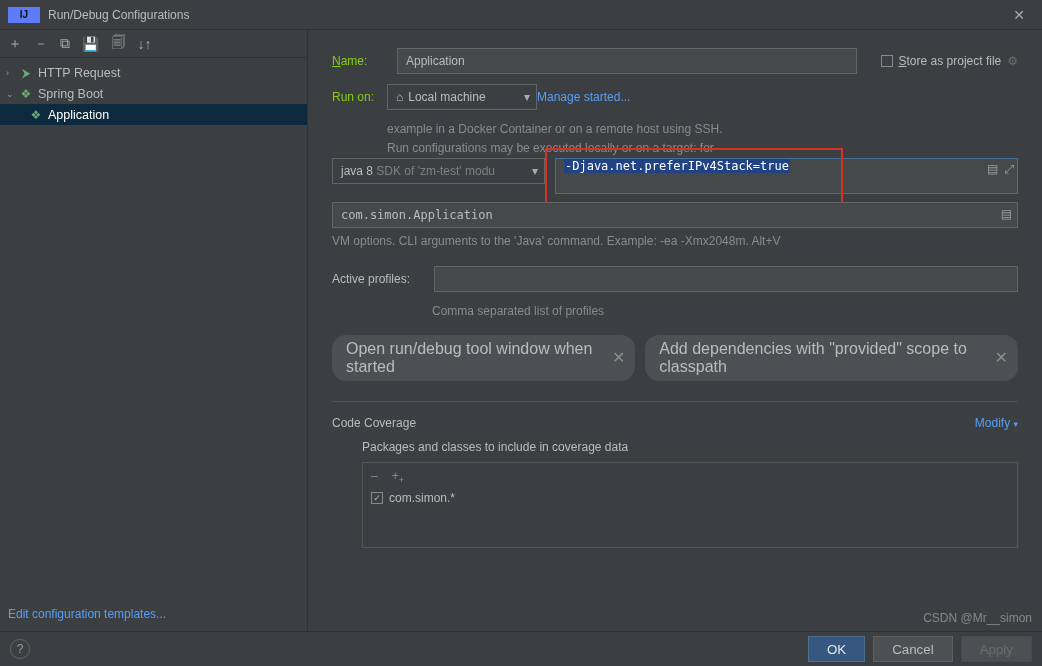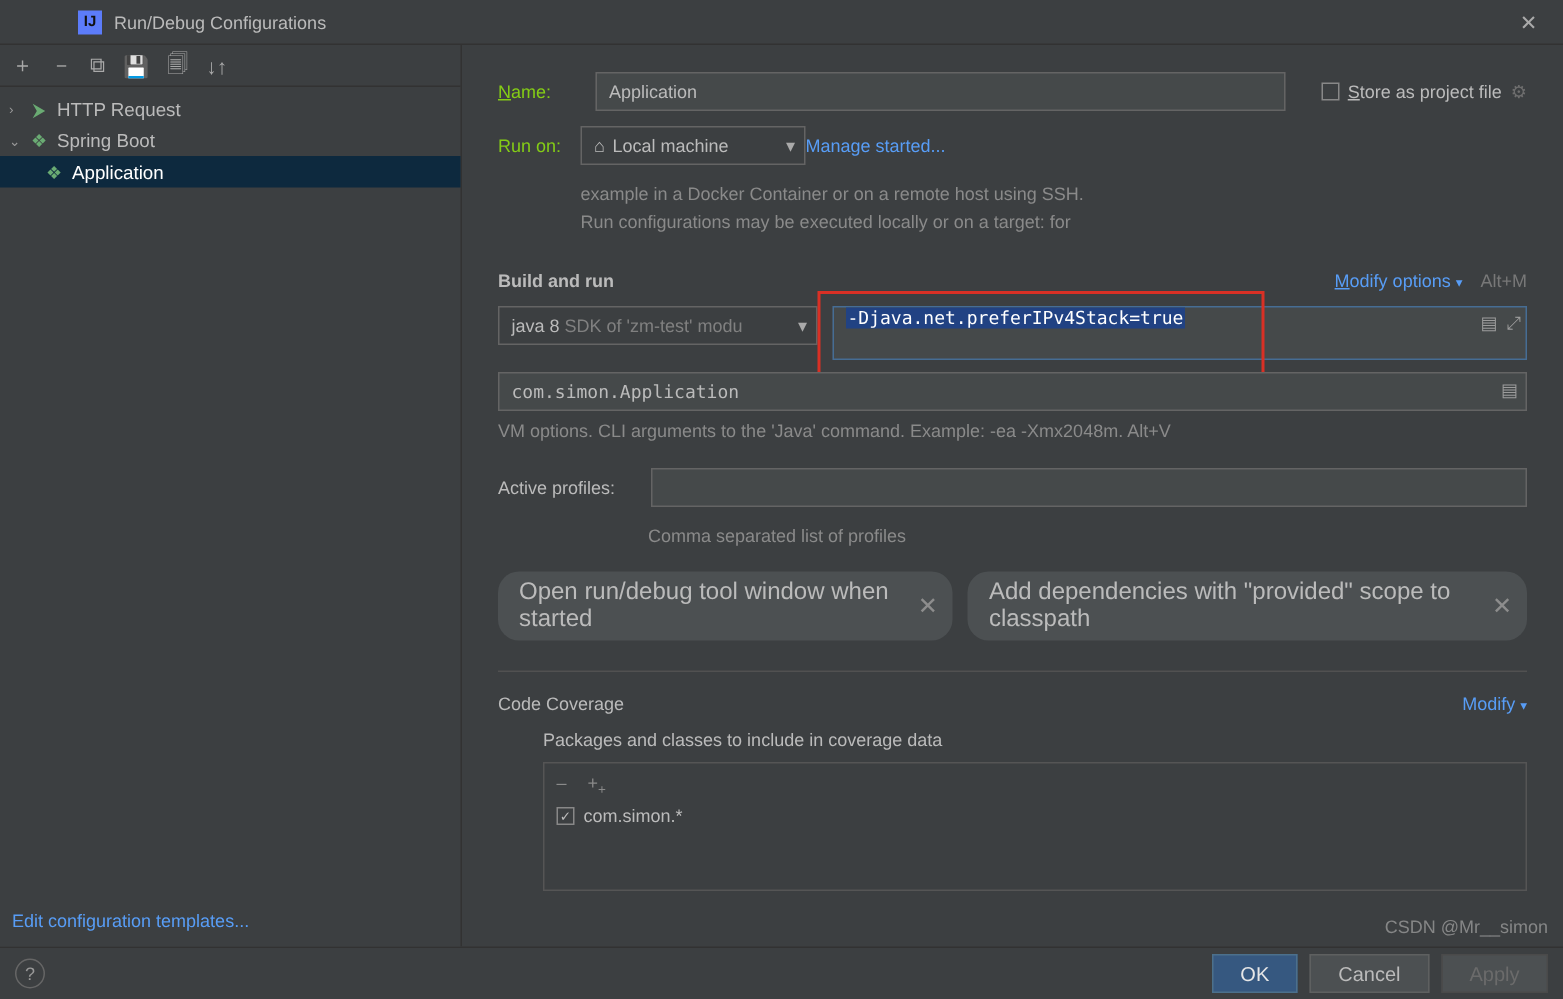--- a/index.html
+++ b/index.html
@@ -1,23 +1,23 @@
 <!DOCTYPE html>
 <html><head>
 <meta charset="utf-8">
 <style>
   * { box-sizing: border-box; margin: 0; padding: 0; }
   html, body { width: 1042px; height: 666px; overflow: hidden; }
   body { font-family: "Segoe UI", Arial, sans-serif; font-size: 12px;
          background: #3c3f41; color: #bbbbbb; }
   .titlebar { height: 30px; background: #3c3f41; border-bottom: 1px solid #323232;
     display: flex; align-items: center; padding: 0 8px; }
-  .titlebar .tb-icon { width: 16px; height: 16px; background:#5c7cfa;
+  .titlebar .tb-icon { width: 32px; height: 16px; background:#5c7cfa;
     display:flex; align-items:center; justify-content:center; font-size:10px;
-    font-weight:bold; color:#111; margin-right:8px;margin-left:44px;}
+    font-weight:bold; color:#111; margin-right:8px;}
   .titlebar .tb-title { flex:1; color:#bbb; }
   .titlebar .tb-close { width:30px; text-align:center; color:#aaa; cursor:pointer; font-size:14px;}
   .main { display:flex; height: 601px; }
   .sidebar { width: 308px; background:#3c3f41; border-right:1px solid #323232;
     display:flex; flex-direction:column;}
   .toolbar { height:28px; display:flex; align-items:center; gap:12px; padding:0 8px;
     border-bottom:1px solid #323232;}
   .tb-btn { color:#a9a9a9; cursor:pointer; font-size:14px;}
   .tree { flex:1; padding-top:4px; font-size:12.5px; color:#bbb;}
   .tree-row { display:flex; align-items:center; height:21px; padding-left:6px;}
@@ -139,27 +139,20 @@
         <span class="home-icon">⌂</span>
         <span>Local machine</span>
       </div>
       <span class="link">Manage started...</span>
     </div>
     <div style="margin-left:55px;">
       <div class="hint">example in a Docker Container or on a remote host using SSH.</div>
       <div class="hint">Run configurations may be executed locally or on a target: for</div>
     </div>
 
-    <div class="section-head">
-      <span class="title">Build and run</span>
-      <span class="right-group">
-        <span class="link"><u>M</u>odify options <span style="font-size:9px">▾</span></span>
-        <span class="shortcut">Alt+M</span>
-      </span>
-    </div>
 
     <div class="build-row">
       <div class="select sdk-select">
         <span><span style="color:#bbb">java 8 </span><span style="color:#808080">SDK of 'zm-test' modu</span></span>
       </div>
       <div class="vm-box">
         <div class="vm-input">
           <span class="sel">-Djava.net.preferIPv4Stack=true</span>
         </div>
         <div class="vm-icons">

